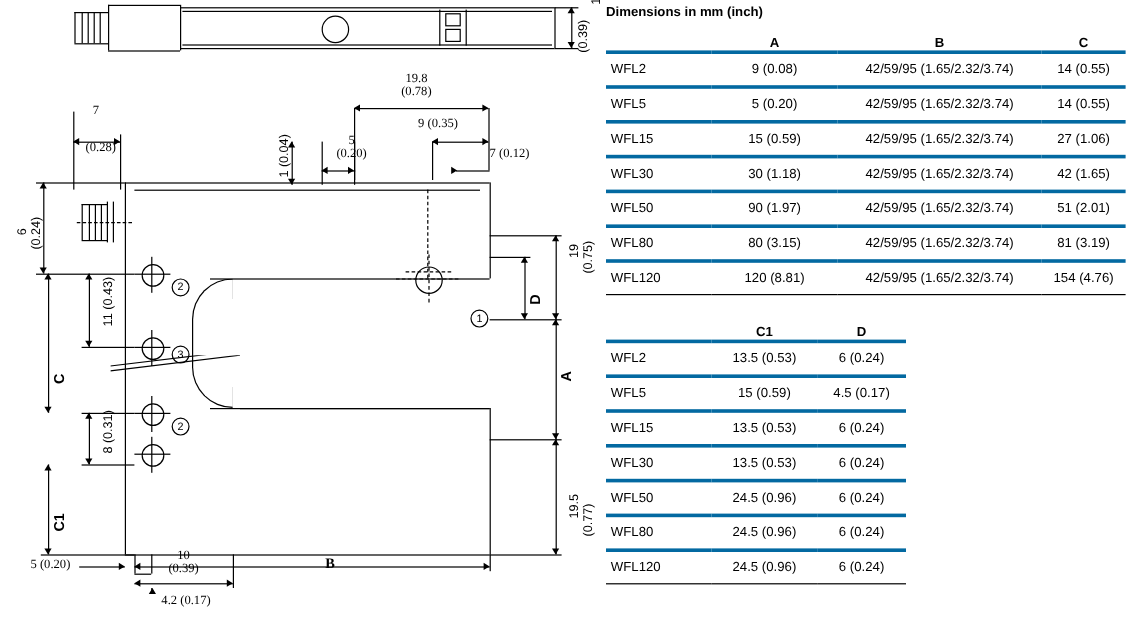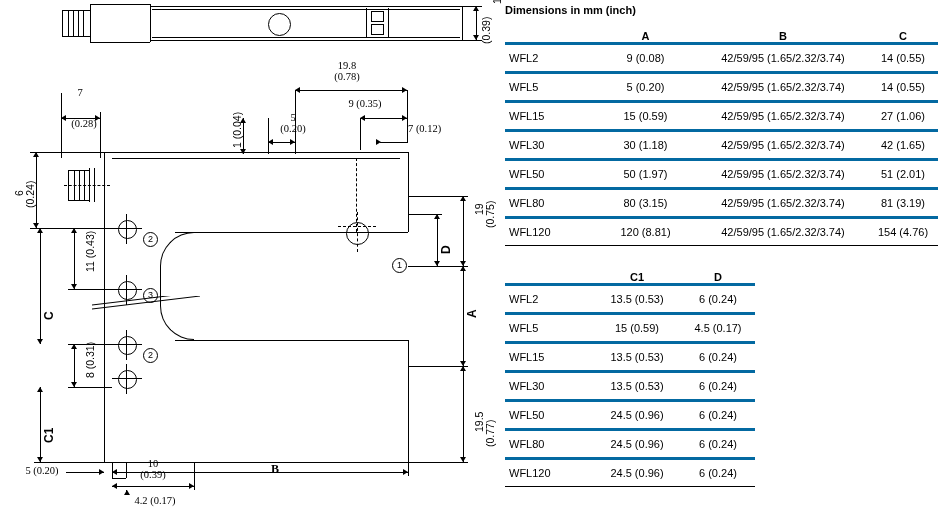--- a/index.html
+++ b/index.html
@@ -83,21 +83,21 @@
         <td>27 (1.06)</td>
       </tr>
       <tr class="row">
         <td class="label">WFL30</td>
         <td>30 (1.18)</td>
         <td>42/59/95 (1.65/2.32/3.74)</td>
         <td>42 (1.65)</td>
       </tr>
       <tr class="row">
         <td class="label">WFL50</td>
-        <td>50 (1.97)</td>
+        <td>90 (1.97)</td>
         <td>42/59/95 (1.65/2.32/3.74)</td>
         <td>51 (2.01)</td>
       </tr>
       <tr class="row">
         <td class="label">WFL80</td>
         <td>80 (3.15)</td>
         <td>42/59/95 (1.65/2.32/3.74)</td>
         <td>81 (3.19)</td>
       </tr>
       <tr class="row">

